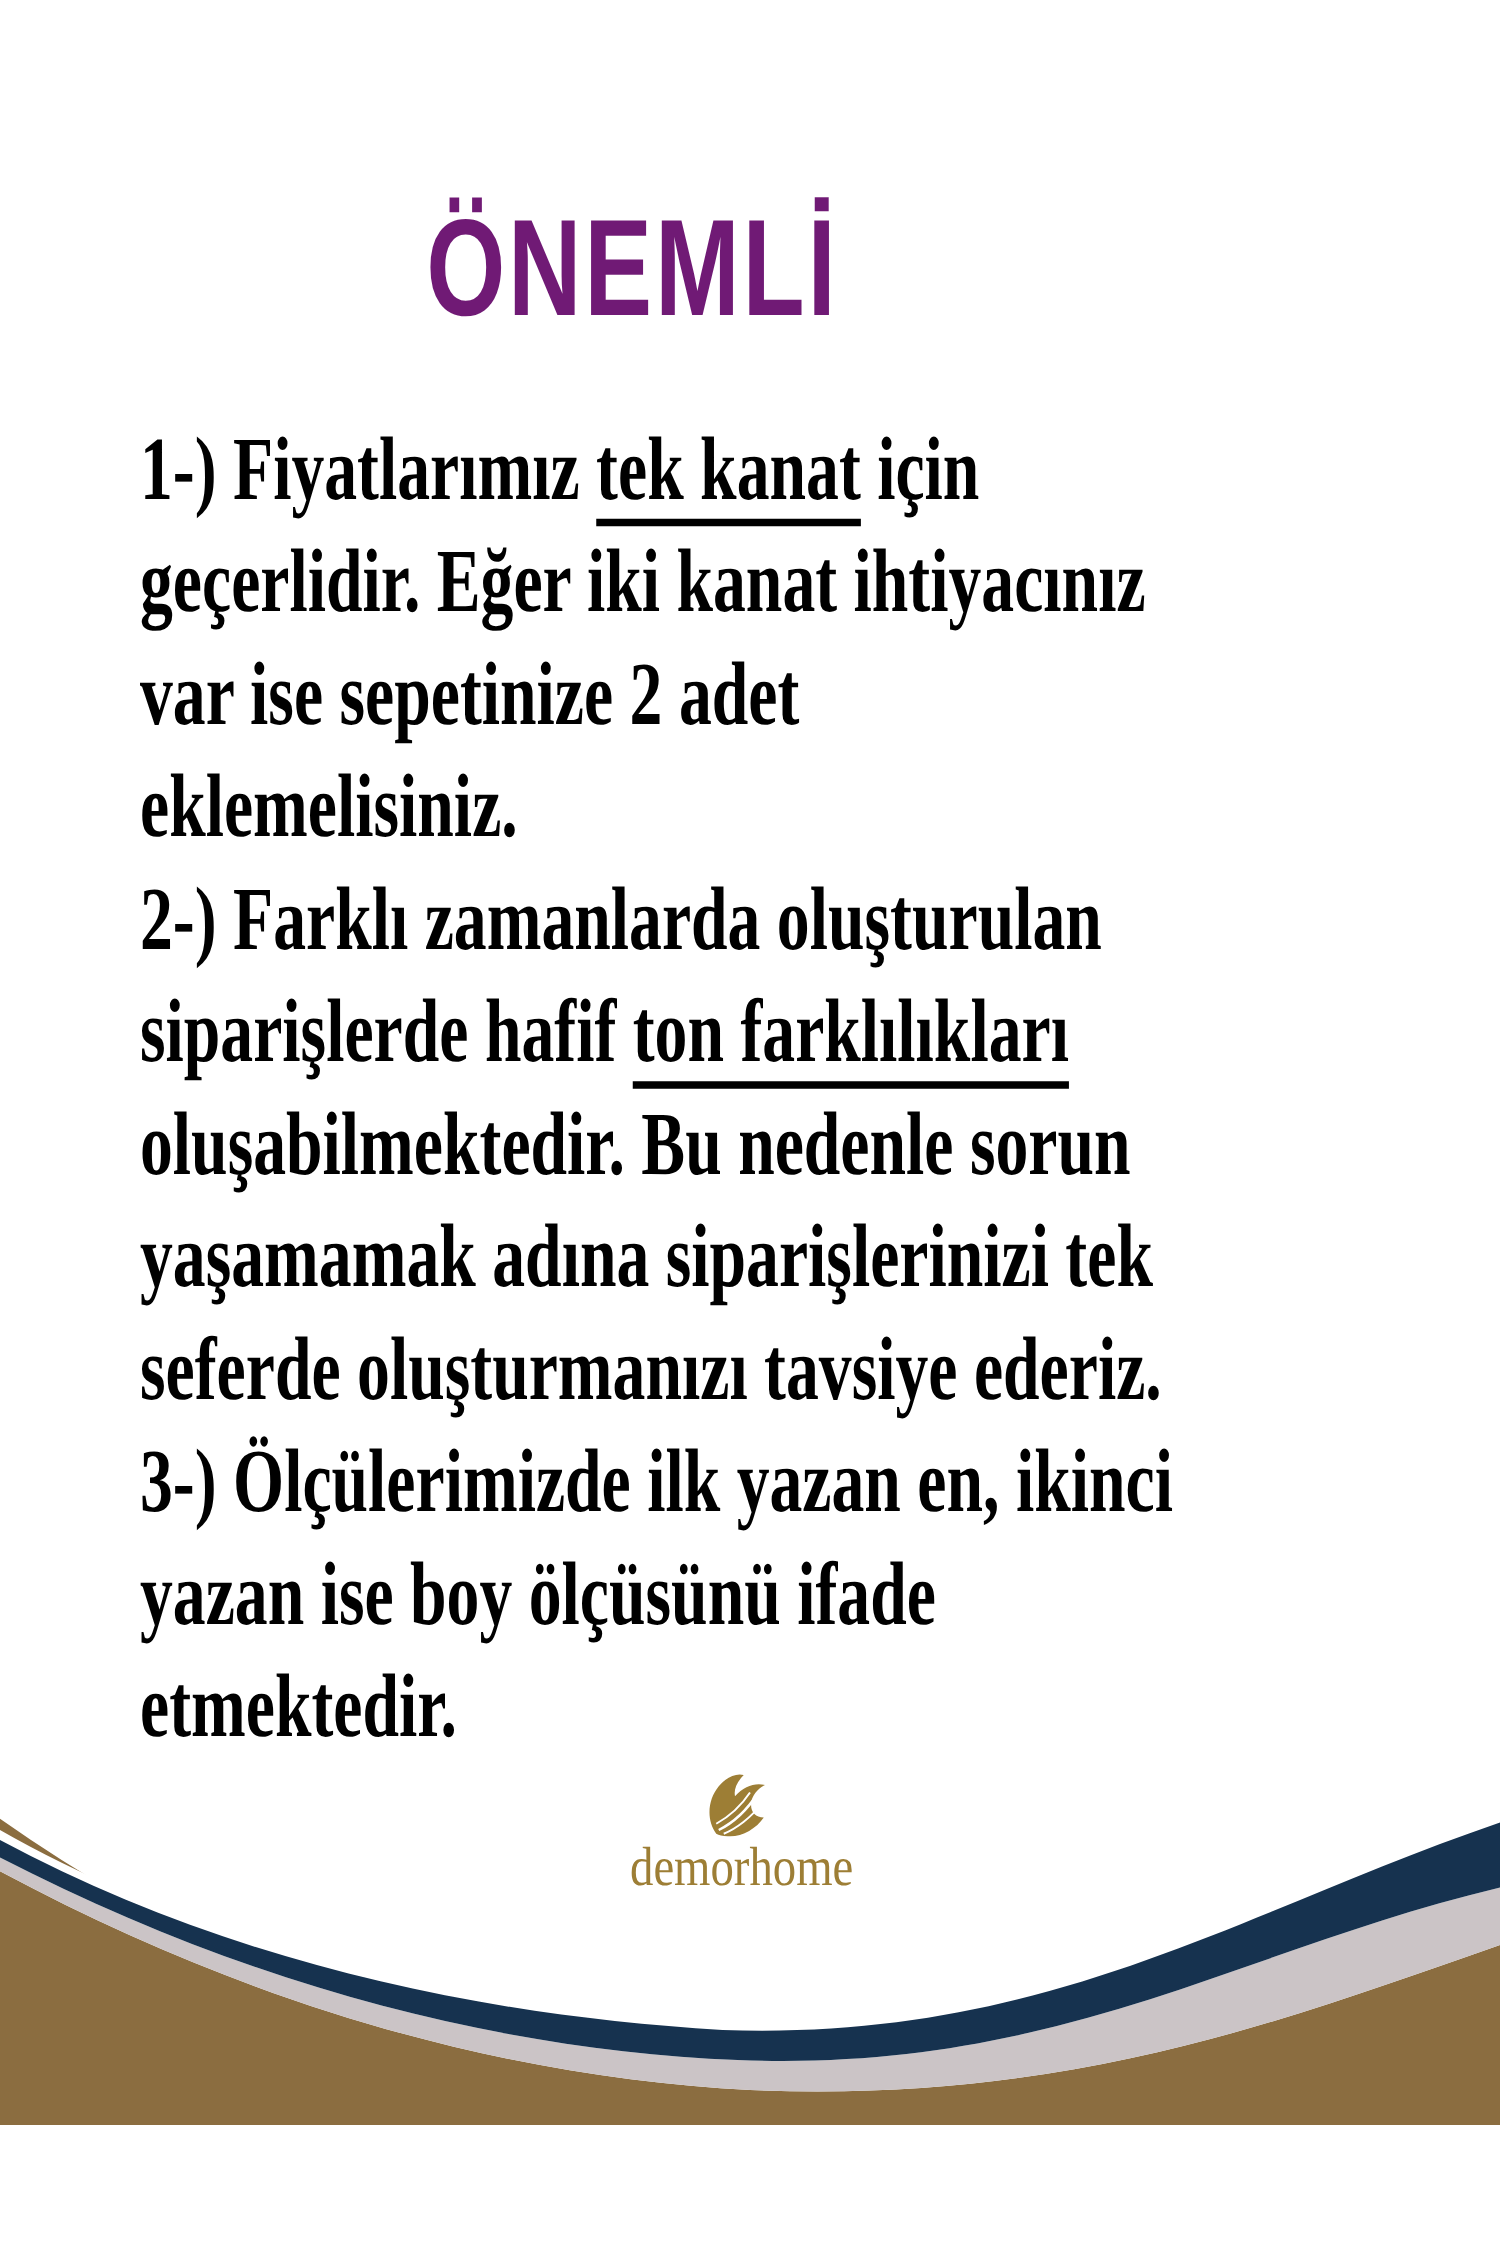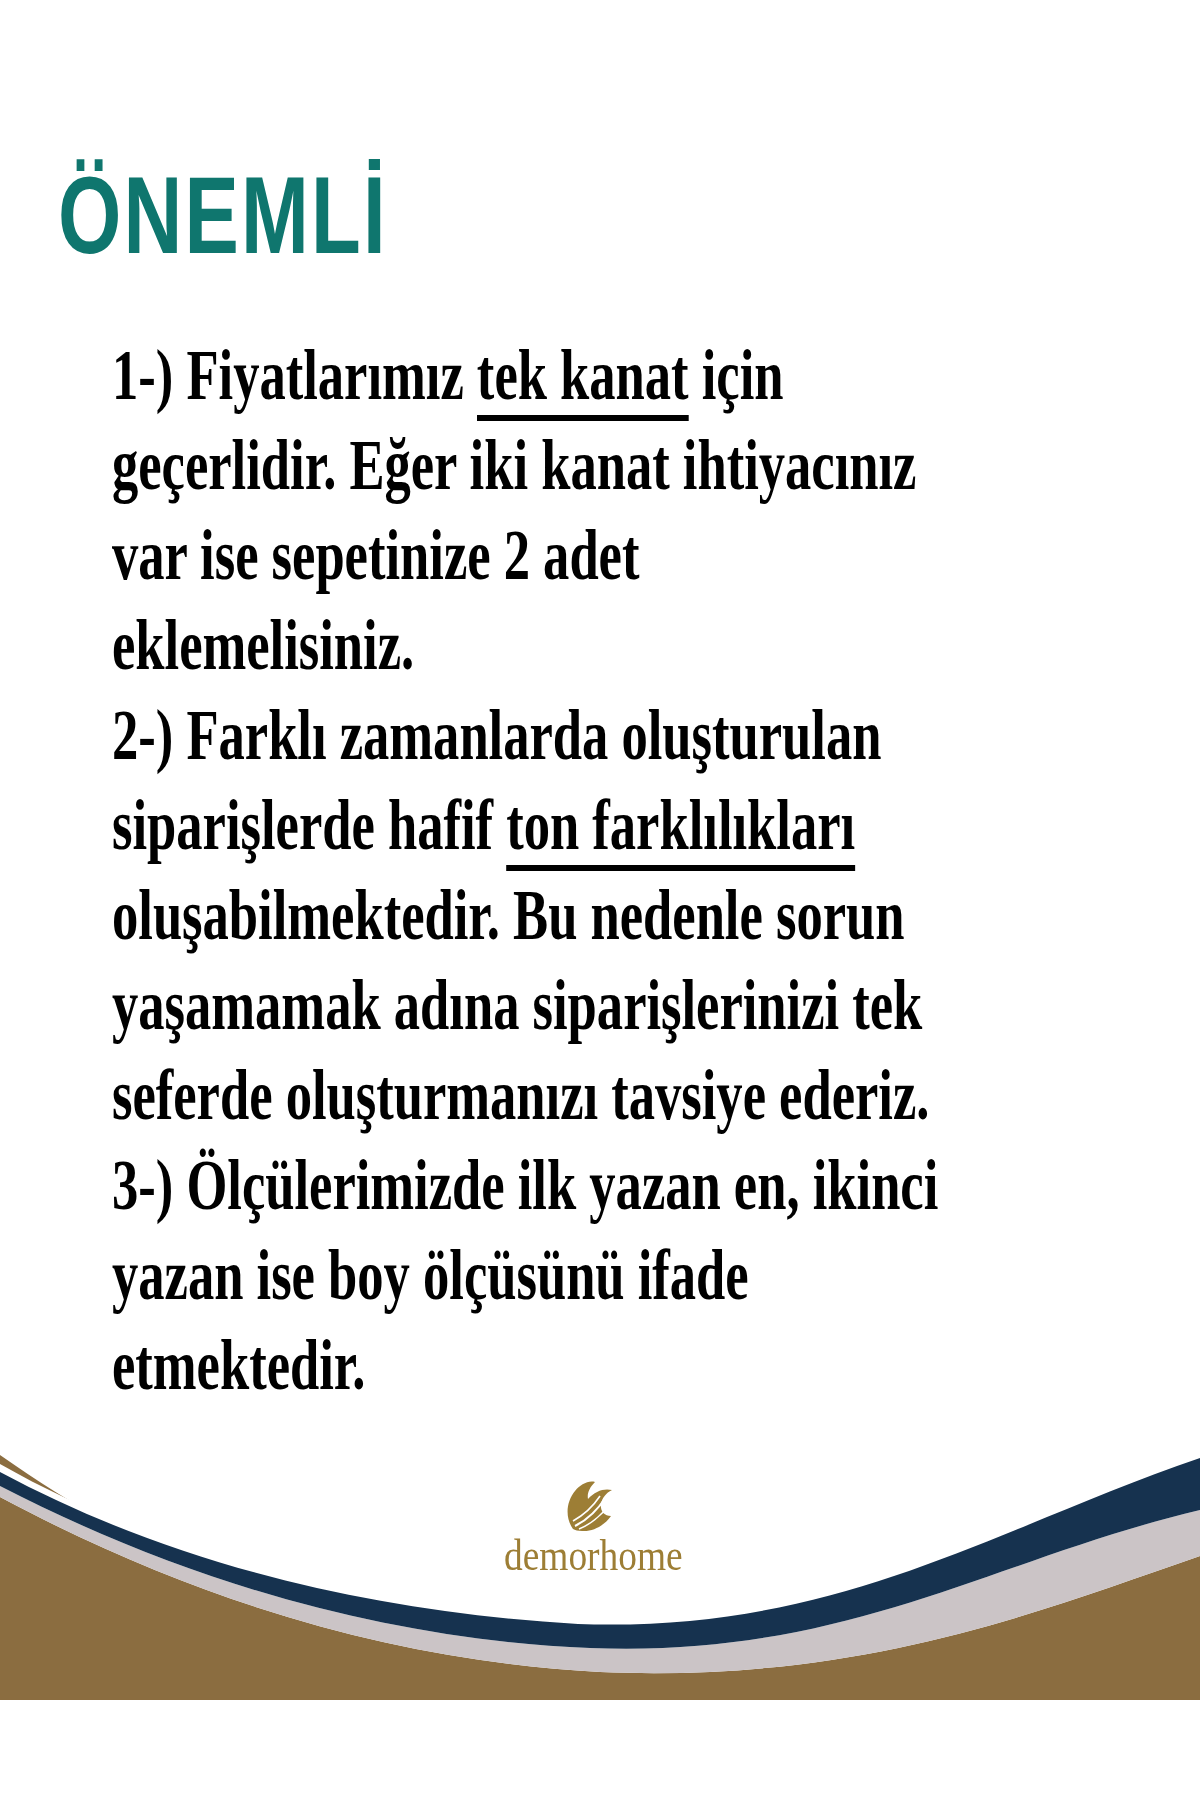--- a/index.html
+++ b/index.html
@@ -9,25 +9,26 @@
     height: 1800px;
     background: #ffffff;
     overflow: hidden;
     font-family: "Liberation Serif", "DejaVu Serif", serif;
   }
   .page-title {
     position: absolute;
     top: 160px;
     left: 0;
     width: 1012px;
+    text-align: center;
     font-family: "Liberation Sans", "DejaVu Sans", sans-serif;
     font-weight: 700;
     font-size: 110px;
     line-height: 1.0;
-    color: #0f766e;
+    color: #701a75;
   }
   .page-title .squeeze {
     display: inline-block;
     transform: scaleX(0.74);
     transform-origin: 50% 50%;
     letter-spacing: 3px;
     white-space: nowrap;
   }
   .notice {
     position: absolute;
@@ -47,21 +48,21 @@
     position: absolute;
     left: 0;
     top: 1400px;
     width: 1200px;
     height: 400px;
   }
   .footer-wave svg { display: block; width: 1200px; height: 400px; }
   .brand-logo {
     position: absolute;
     left: 489px;
-    top: 1478px;
+    top: 1416px;
     width: 200px;
     text-align: center;
   }
   .brand-logo svg.swan {
     display: block;
     margin: 0 auto;
     width: 56px;
     height: 56px;
   }
   .brand-name {

